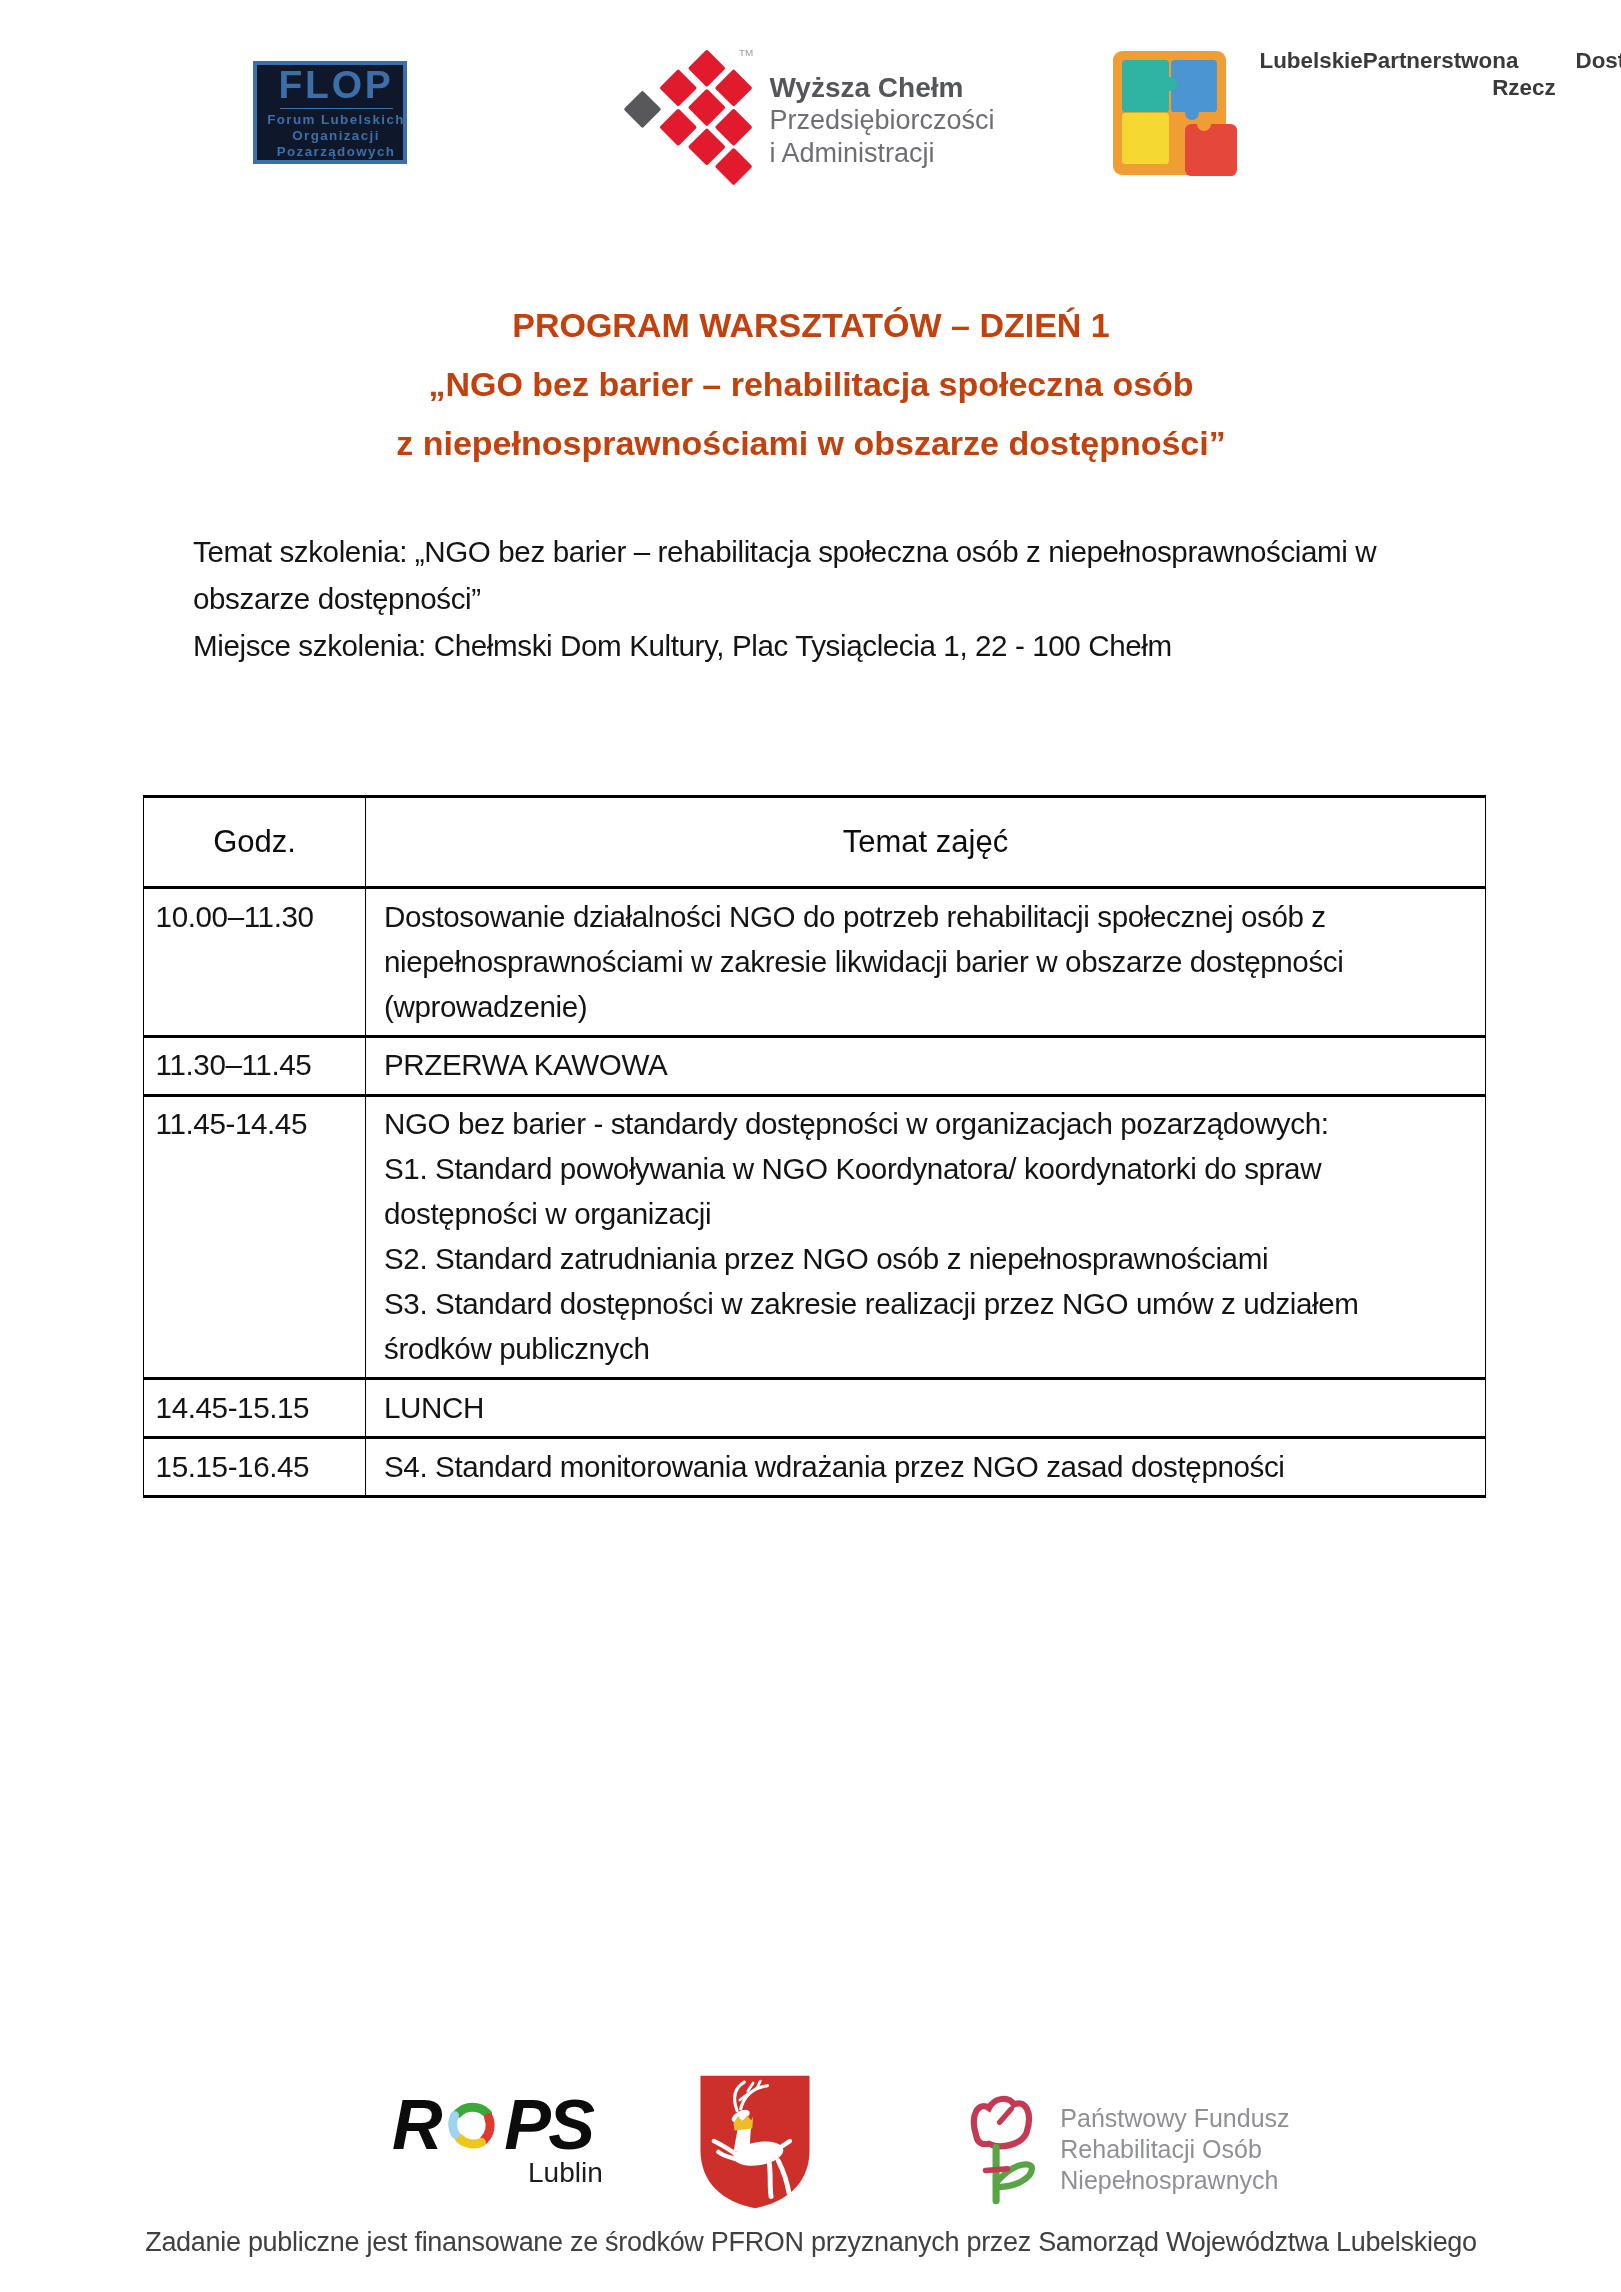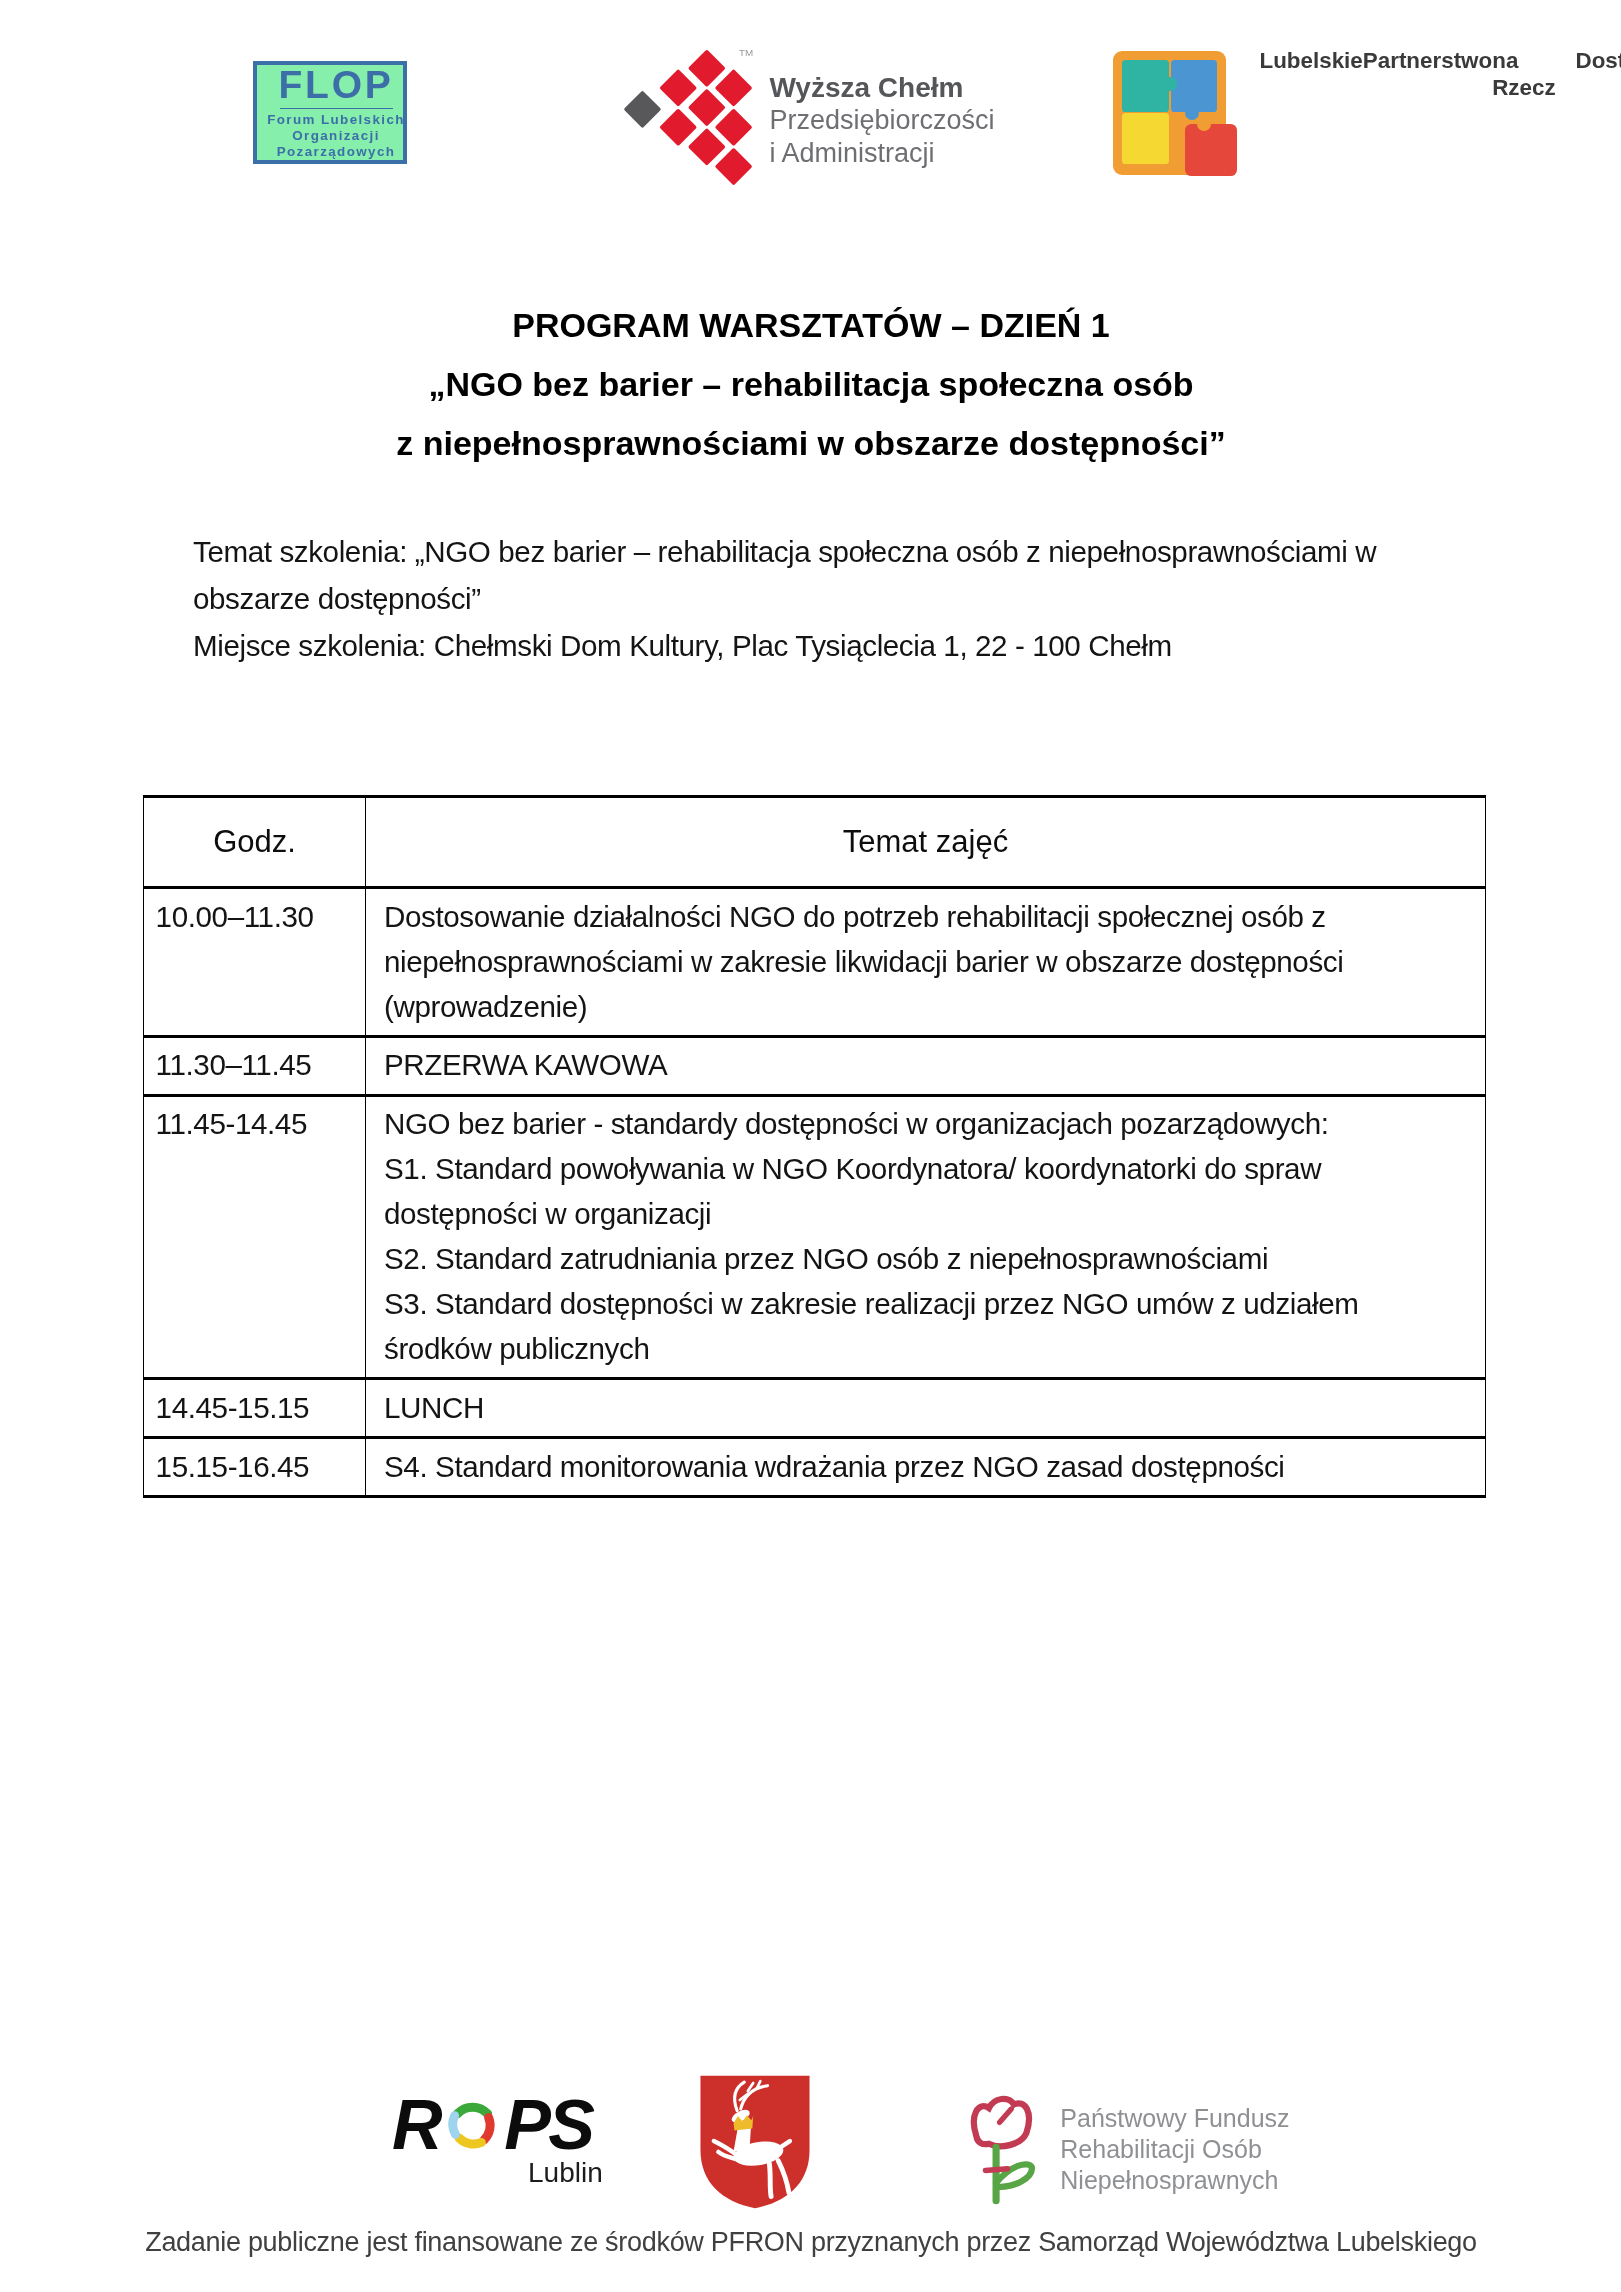--- a/index.html
+++ b/index.html
@@ -6,21 +6,21 @@
   .page {
     position:relative; width:1622px; height:2293px; background:#ffffff;
     font-family:"Liberation Sans", sans-serif; color:#111; overflow:hidden;
   }
 
   
   .flop {
     position:absolute; left:253px; top:61px; width:154px; height:103px;
     border:4.5px solid #3c6fa8; box-sizing:border-box; display:flex;
     flex-direction:column; align-items:center; justify-content:center;
-    background:#86efac;
+    background:#0f172a;
     padding-left:12px;
   }
   .flop-acronym { font-size:39px; font-weight:bold; color:#3c6fa8; letter-spacing:2.7px; line-height:1; }
   .flop-rule { width:113px; height:2.7px; background:#3c6fa8; margin:3.6px 0 3.6px; }
   .flop-line { font-size:13.4px; font-weight:bold; color:#3c6fa8; letter-spacing:1.4px; line-height:16px; white-space:nowrap; }
 
   .wspa { position:absolute; left:621px; top:45px; display:flex; align-items:center; }
   .wspa-icon { width:143px; height:143px; flex:0 0 auto; }
   .wspa-text { margin-left:5.4px; margin-top:7.2px; }
   .wspa-name  { font-size:28px; font-weight:bold; color:#55565a; line-height:33px; }
@@ -37,21 +37,21 @@
   .knob { position:absolute; border-radius:50%; width:14.3px; height:14.3px; }
   .knob-teal   { left:50px; top:30px; background:#2fb3a2; }
   .knob-blue   { left:72px; top:59px; background:#4b96d2; }
   .knob-orange { left:84px; top:70px; background:#f09e33; }
   .partnership-right { margin-left:12.5px; display:flex; flex-direction:row; }
   .partnership-line { font-size:22.4px; font-weight:bold; color:#3a3a3a; line-height:27px; }
   .people-svg { margin-top:5.4px; width:152px; height:57px; }
 
   
   .title { position:absolute; top:296px; left:0; width:100%; text-align:center;
-           font-weight:bold; font-size:34px; line-height:59px; color:#000000; }
+           font-weight:bold; font-size:34px; line-height:59px; color:#c2410c; }
 
   
   .details { position:absolute; top:528px; left:193px; width:1272px;
              font-size:29.6px; line-height:47px; letter-spacing:-0.4px; color:#141414; }
   .details p { margin:0; }
 
   
   .schedule { position:absolute; top:795px; left:143px; width:1343px;
               border-collapse:collapse; table-layout:fixed; }
   .schedule th, .schedule td {

